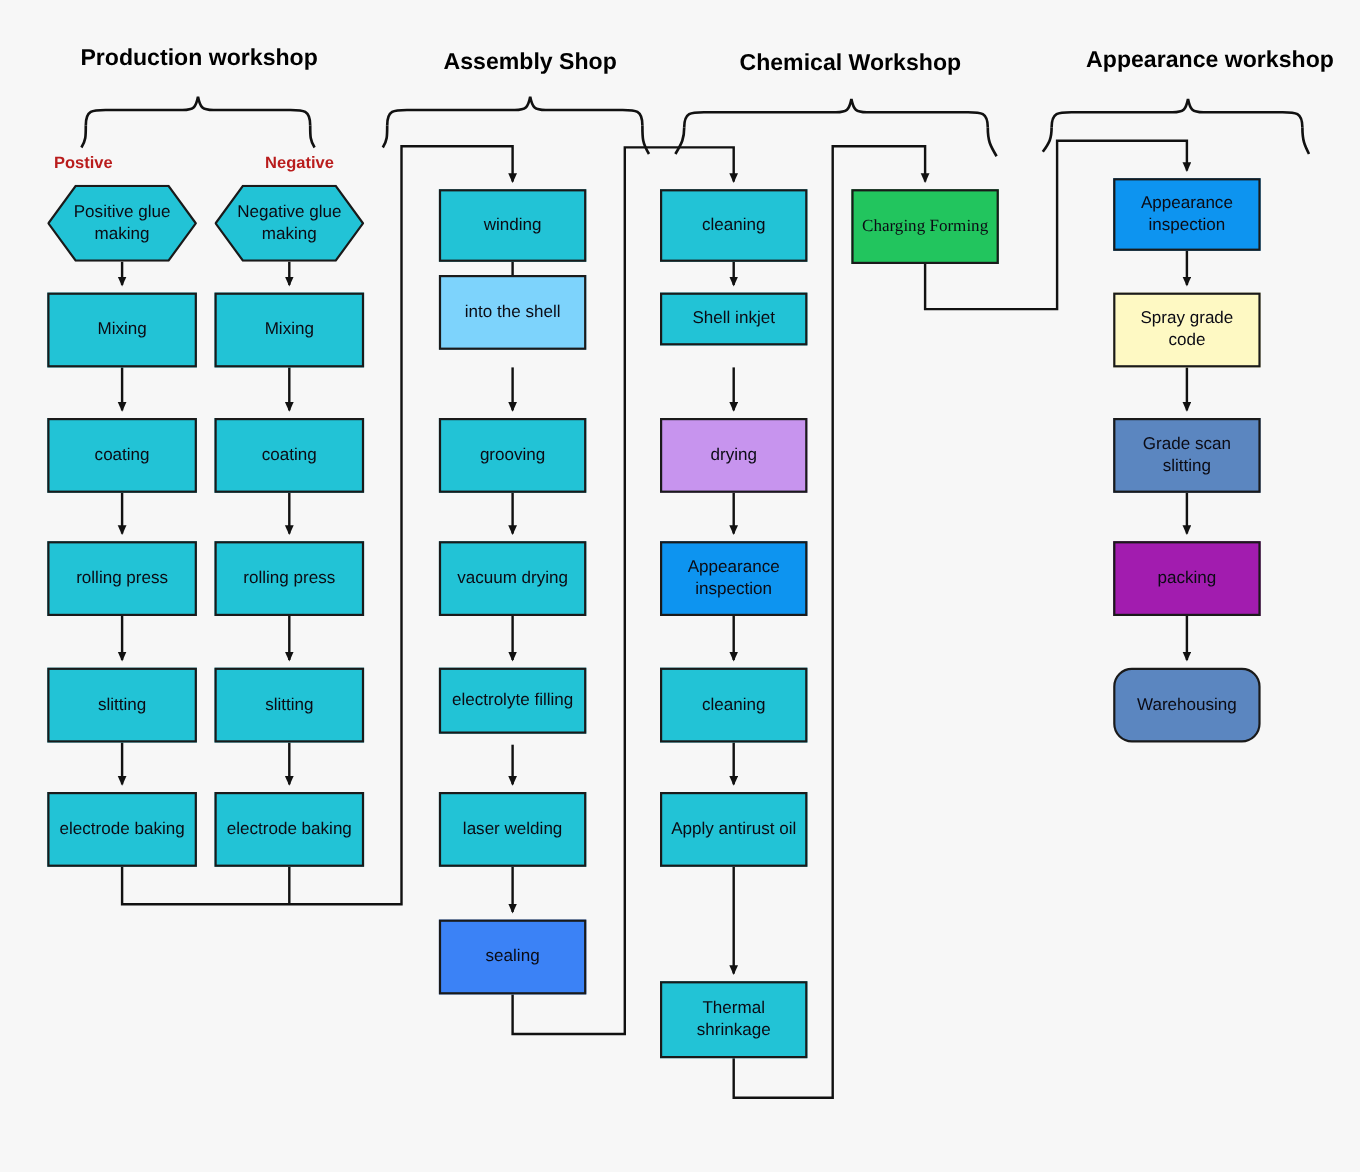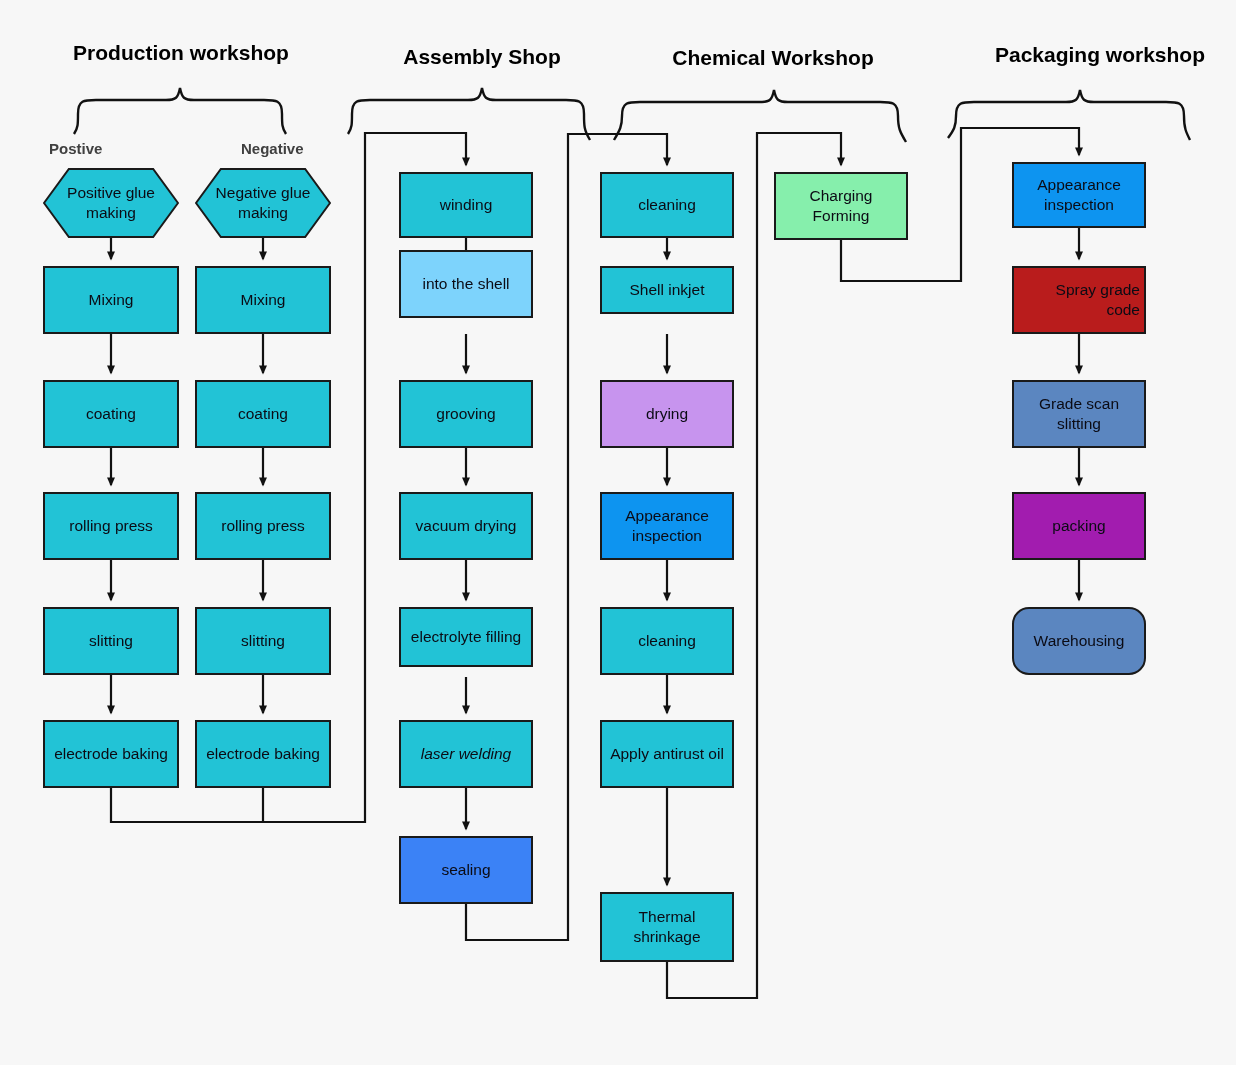--- a/index.html
+++ b/index.html
@@ -34,21 +34,21 @@
     font-weight:bold;
     font-size:21px;
     color:#000;
     white-space:nowrap;
     text-align:center;
   }
   .pol-label{
     position:absolute;
     font-weight:bold;
     font-size:15px;
-    color:#404040;
+    color:#b91c1c;
     white-space:nowrap;
   }
 </style>
 </head>
 <body>
 
 <div id="canvas">
 
   <svg class="svg-layer" viewBox="0 0 1236 1065" xmlns="http://www.w3.org/2000/svg">
     <defs>
@@ -145,21 +145,21 @@
         <line x1="1079" y1="448" x2="1079" y2="485" marker-end="url(#arrow)"></line>
         <line x1="1079" y1="560" x2="1079" y2="600" marker-end="url(#arrow)"></line>
       </g>
 
     </g>
   </svg>
 
   <div class="grp-title" style="left:60px;top:41px;width:242px;">Production workshop</div>
   <div class="grp-title" style="left:392px;top:45px;width:180px;">Assembly Shop</div>
   <div class="grp-title" style="left:661px;top:46px;width:224px;">Chemical Workshop</div>
-  <div class="grp-title" style="left:982px;top:43px;width:236px;">Packaging workshop</div>
+  <div class="grp-title" style="left:982px;top:43px;width:236px;">Appearance workshop</div>
 
   <div class="pol-label" style="left:49px;top:140px;">Postive</div>
   <div class="pol-label" style="left:241px;top:140px;">Negative</div>
 
   <div id="node-layer">
       <div class="node hex" style="left: 43px; top: 168px; width: 136px; height: 70px;">
         <svg class="hex-shape" viewBox="0 0 136 70" preserveAspectRatio="none">
           <polygon points="25.84,1 110.16,1 135,35 110.16,69 25.84,69 1,35" fill="#22c3d6" stroke="#1a1a1a" stroke-width="2"></polygon>
         </svg>
         <span class="hex-label">Positive glue making</span>
@@ -208,21 +208,21 @@
       </div>
       <div class="node" style="left: 399px; top: 380px; width: 134px; height: 68px; background: rgb(34, 195, 214);">
         <span>grooving</span>
       </div>
       <div class="node" style="left: 399px; top: 492px; width: 134px; height: 68px; background: rgb(34, 195, 214);">
         <span>vacuum drying</span>
       </div>
       <div class="node" style="left: 399px; top: 607px; width: 134px; height: 60px; background: rgb(34, 195, 214);">
         <span>electrolyte filling</span>
       </div>
-      <div class="node" style="left: 399px; top: 720px; width: 134px; height: 68px; background: rgb(34, 195, 214); font-style: italic;">
+      <div class="node" style="left: 399px; top: 720px; width: 134px; height: 68px; background: rgb(34, 195, 214);">
         <span>laser welding</span>
       </div>
       <div class="node" style="left: 399px; top: 836px; width: 134px; height: 68px; background: #3b82f6;">
         <span>sealing</span>
       </div>
       <div class="node" style="left: 600px; top: 172px; width: 134px; height: 66px; background: rgb(34, 195, 214);">
         <span>cleaning</span>
       </div>
       <div class="node" style="left: 600px; top: 266px; width: 134px; height: 48px; background: rgb(34, 195, 214);">
         <span>Shell inkjet</span>
@@ -235,27 +235,27 @@
       </div>
       <div class="node" style="left: 600px; top: 607px; width: 134px; height: 68px; background: rgb(34, 195, 214);">
         <span>cleaning</span>
       </div>
       <div class="node" style="left: 600px; top: 720px; width: 134px; height: 68px; background: rgb(34, 195, 214);">
         <span>Apply antirust oil</span>
       </div>
       <div class="node" style="left: 600px; top: 892px; width: 134px; height: 70px; background: rgb(34, 195, 214);">
         <span>Thermal shrinkage</span>
       </div>
-      <div class="node" style="left: 774px; top: 172px; width: 134px; height: 68px; background: #86efac;">
+      <div class="node" style="left: 774px; top: 172px; width: 134px; height: 68px; background: #22c55e; font-family: Liberation Serif, serif;">
         <span>Charging Forming</span>
       </div>
       <div class="node" style="left: 1012px; top: 162px; width: 134px; height: 66px; background: rgb(13, 148, 240);">
         <span>Appearance inspection</span>
       </div>
-      <div class="node" style="left: 1012px; top: 266px; width: 134px; height: 68px; background: #b91c1c; text-align: right;">
+      <div class="node" style="left: 1012px; top: 266px; width: 134px; height: 68px; background: #fef9c3;">
         <span>Spray grade code</span>
       </div>
       <div class="node" style="left: 1012px; top: 380px; width: 134px; height: 68px; background: rgb(91, 134, 192);">
         <span>Grade scan slitting</span>
       </div>
       <div class="node" style="left: 1012px; top: 492px; width: 134px; height: 68px; background: #a21caf;">
         <span>packing</span>
       </div>
       <div class="node round" style="left: 1012px; top: 607px; width: 134px; height: 68px; background: rgb(91, 134, 192);">
         <span>Warehousing</span>

